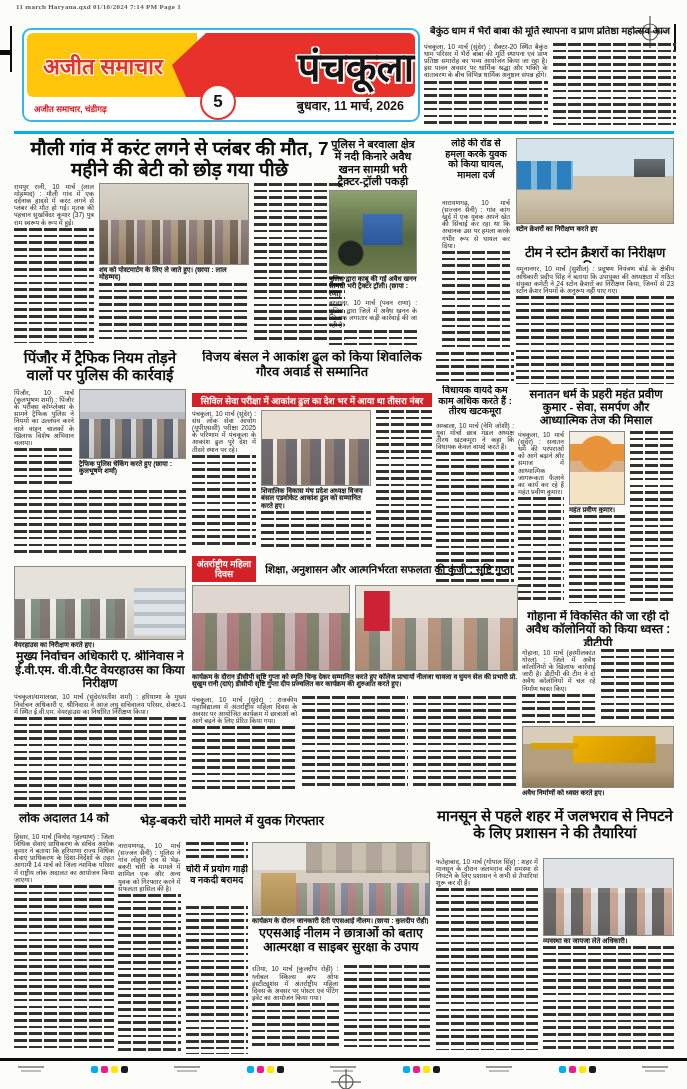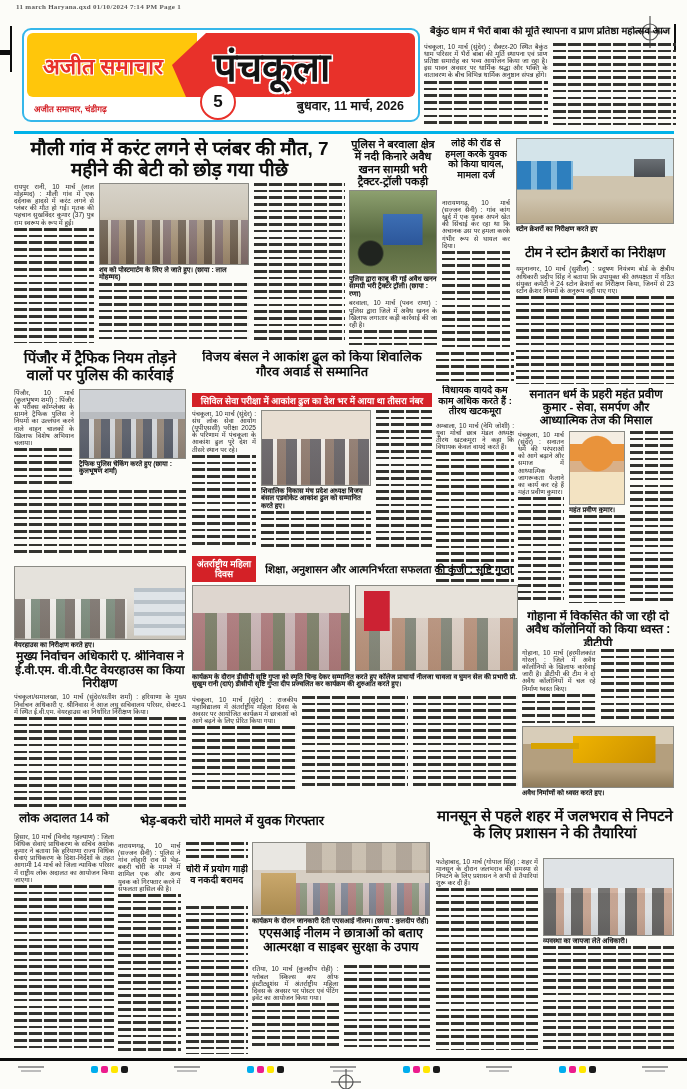--- a/index.html
+++ b/index.html
@@ -23,21 +23,21 @@
   .rule-cyan{position:absolute;background:#00b2e8;}
   .blackrule{position:absolute;background:#0d0d0d;}
   
   .mast{position:absolute;left:22px;top:28px;width:398px;height:94px;background:#fff;
         border:2px solid #36b7ea;border-radius:9px;overflow:hidden;box-sizing:border-box;}
   .mast-yellow{position:absolute;left:3px;top:3px;width:170px;height:64px;background:#ffc60b;border-radius:6px 0 0 6px;}
   .mast-red{position:absolute;left:148px;top:3px;right:3px;height:64px;background:#e8312a;border-radius:0 6px 6px 0;
         clip-path:polygon(34px 0,100% 0,100% 100%,14px 100%,0 50%);}
   .mast-brand{position:absolute;left:8px;top:20px;width:142px;text-align:center;font-size:22px;font-weight:800;color:#e8312a;
         text-shadow:-1px -1px 0 #fff,1px -1px 0 #fff,-1px 1px 0 #fff,1px 1px 0 #fff;}
-  .mast-ed{position:absolute;left:190px;top:8px;width:200px;text-align:left;font-size:40px;font-weight:800;color:#141414;
+  .mast-ed{position:absolute;left:190px;top:8px;width:200px;text-align:right;font-size:40px;font-weight:800;color:#141414;
         text-shadow:-1.5px -1.5px 0 #fff,1.5px -1.5px 0 #fff,-1.5px 1.5px 0 #fff,1.5px 1.5px 0 #fff;}
   .mast-pub{position:absolute;left:10px;bottom:6px;font-size:8.5px;font-weight:700;color:#d42127;}
   .mast-date{position:absolute;right:14px;bottom:6px;font-size:12.5px;font-weight:700;color:#151515;}
   .mast-circle{position:absolute;left:176px;top:54px;width:32px;height:32px;border-radius:50%;background:#fff;
         border:2.5px solid #e8312a;display:flex;align-items:center;justify-content:center;
         font-size:17px;font-weight:800;color:#111;}
   .print-line{position:absolute;left:16px;top:3px;font-family:Liberation Serif, serif;
         font-size:7px;color:#5a5a5a;font-weight:700;letter-spacing:.3px;}
   .tagbox{background:#d42127;color:#fff;font-weight:700;text-align:center;line-height:1.15;
         display:flex;align-items:center;justify-content:center;}
@@ -103,21 +103,21 @@
           linear-gradient(180deg,#d7d3c9 0%,#cdc6b8 40%,#b3a58c 70%,#8f7f66 100%)"></div>
         <div class="cap">शव को पोस्टमार्टम के लिए ले जाते हुए। (छाया : लाल मोहम्मद)</div>
         <div class="fill" style="margin-top:2px"></div>
       </div>
       <div class="col" style="flex:1">
           <div class="fill"></div>
         </div>
     </div>
   </div>
 
-  <div class="art" style="left:349px;top:138px;width:88px;height:207px">
+  <div class="art" style="left:329px;top:138px;width:88px;height:207px">
     <h2 class="hl" style="font-size:11px;height:50px">पुलिस ने बरवाला क्षेत्र में नदी किनारे अवैध खनन सामग्री भरी ट्रैक्टर-ट्रॉली पकड़ी</h2>
     <div class="photo" style="height:84px;margin-top:2px;background:
       radial-gradient(circle at 24% 76%, #20241f 0 13%, rgba(0,0,0,0) 15%),
       linear-gradient(#3d6fb4,#2c569a) 72% 46%/46% 38% no-repeat,
       linear-gradient(180deg,#8da06f,#57683f 55%,#6e7c4e)"></div>
     <div class="cap">पुलिस द्वारा काबू की गई अवैध खनन सामग्री भरी ट्रैक्टर ट्रॉली। (छाया : रणा)</div>
     <div class="col" style="height:46px;margin-top:2px">
         <p class="lead">बरवाला, 10 मार्च (पवन राणा) : पुलिस द्वारा जिले में अवैध खनन के खिलाफ लगातार कड़ी कार्रवाई की जा रही है।</p>
         <div class="fill"></div>
       </div>

